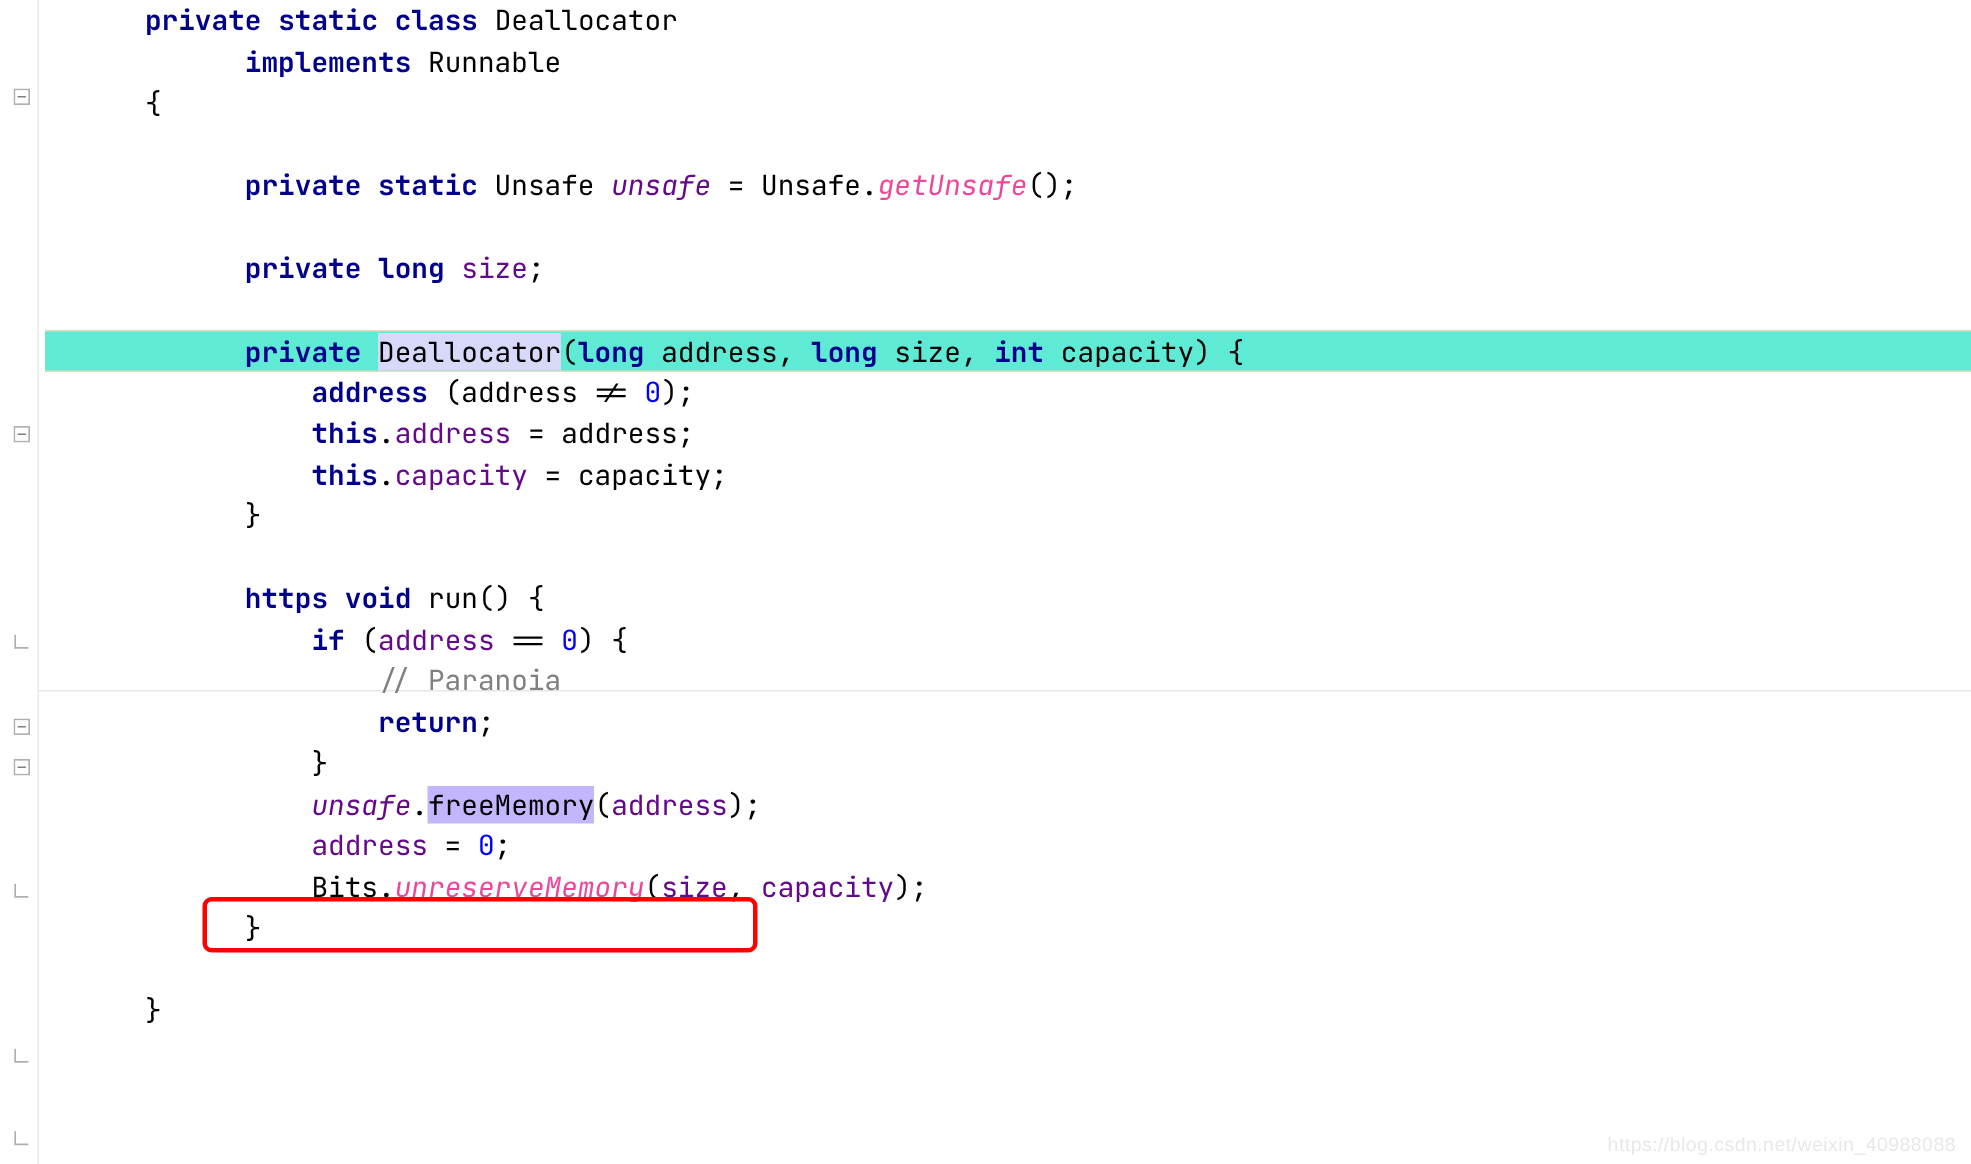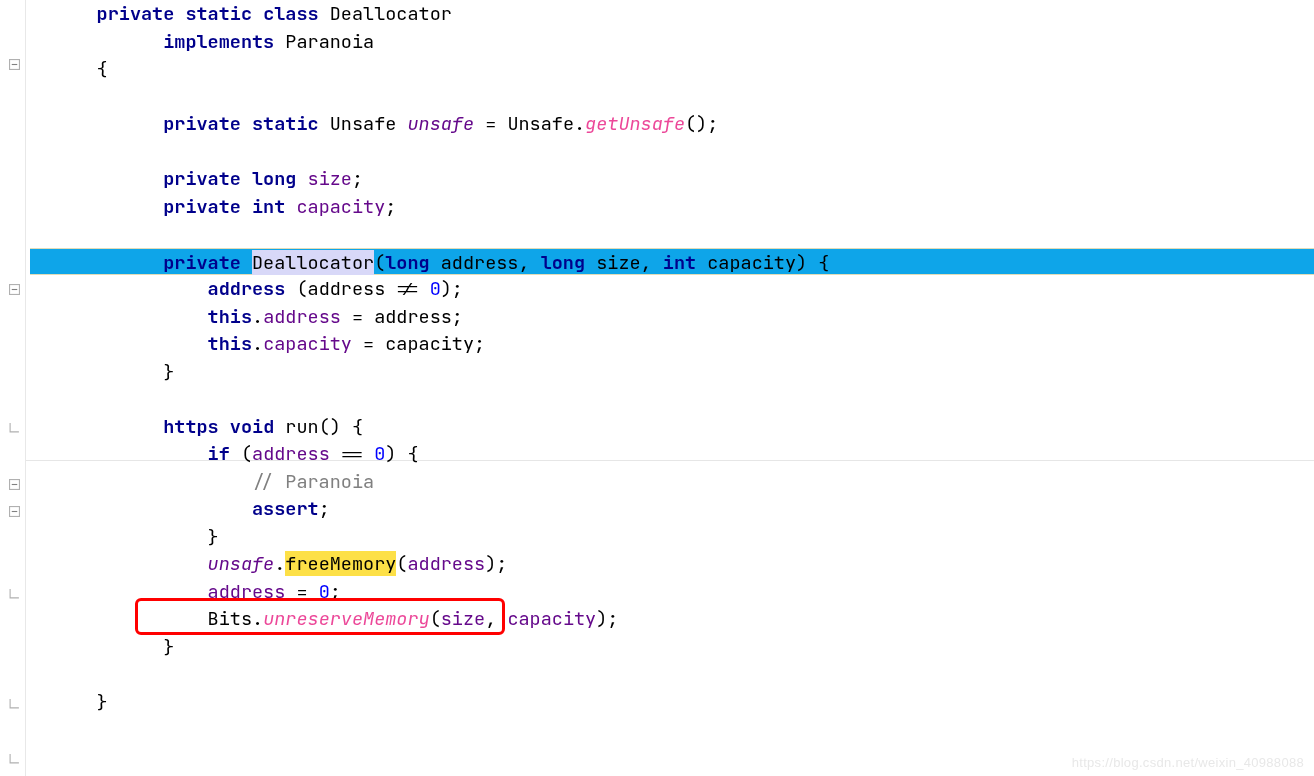--- a/index.html
+++ b/index.html
@@ -41,34 +41,34 @@
     position: relative;
     background: #ffffff;
   }
   .line {
     height: 27.5px;
     line-height: 27.5px;
     white-space: pre;
     position: relative;
   }
   .line.highlight {
-    background: #0ea5e9;
+    background: #5eead4;
     border-top: 1px solid #e0dcb8;
     border-bottom: 1px solid #e0dcb8;
   }
   .kw   { color: #00008b; font-weight: 700; }
   .ident{ color: #000000; }
   .type { color: #000000; }
   .field{ color: #65098b; }
   .mth  { color: #ec4899; font-style: italic; }
   .comm { color: #808080; }
   .punc { color: #000000; }
   .num  { color: #0000ff; }
   .sel  { background: #d8d8f8; }
-  .sel-method { background: #fde047; text-align: right; }
+  .sel-method { background: #c4b5fd; text-align: right; }
   .redbox {
     position: absolute;
     border: 3px solid #ff0000;
     border-radius: 6px;
     pointer-events: none;
   }
   .watermark {
     position: absolute;
     right: 10px;
     bottom: 6px;
@@ -135,34 +135,33 @@
         </svg>
     </div>
   </div>
 
   <div class="code-area">
 
     <div class="hsep" style="top:460px;"></div>
 
     <div class="line">      <span class="kw">private</span> <span class="kw">static</span> <span class="kw">class</span> <span class="type">Deallocator</span></div>
 
-    <div class="line"><span>            </span><span class="kw">implements</span> <span class="type">Paranoia</span></div>
+    <div class="line"><span>            </span><span class="kw">implements</span> <span class="type">Runnable</span></div>
 
     <div class="line">      <span class="punc">{</span></div>
 
     <div class="line"> </div>
 
     <div class="line"><span>            </span><span class="kw">private</span> <span class="kw">static</span> <span class="type">Unsafe</span> <span class="field" style="font-style:italic">unsafe</span><span class="punc"> = </span><span class="type">Unsafe</span><span class="punc">.</span><span class="mth">getUnsafe</span><span class="punc">(</span><span class="punc">)</span><span class="punc">;</span></div>
 
     <div class="line"> </div>
 
 
     <div class="line"><span>            </span><span class="kw">private</span> <span class="kw">long</span> <span class="field">size</span><span class="punc">;</span></div>
 
-    <div class="line"><span>            </span><span class="kw">private</span> <span class="kw">int</span> <span class="field">capacity</span><span class="punc">;</span></div>
 
     <div class="line"> </div>
 
     <div class="line highlight"><span>            </span><span class="kw">private</span> <span class="sel">Deallocator</span><span class="punc">(</span><span class="kw">long</span> <span class="ident">address</span><span class="punc">,</span> <span class="kw">long</span> <span class="ident">size</span><span class="punc">,</span> <span class="kw">int</span> <span class="ident">capacity</span><span class="punc">)</span> <span class="punc">{</span></div>
 
     <div class="line"><span>                </span><span class="kw">address</span> <span class="punc">(</span><span class="ident">address</span><span class="punc"> != </span><span class="num">0</span><span class="punc">)</span><span class="punc">;</span></div>
 
     <div class="line"><span>                </span><span class="kw">this</span><span class="punc">.</span><span class="field">address</span><span class="punc"> = </span><span class="ident">address</span><span class="punc">;</span></div>
 
 
@@ -171,21 +170,21 @@
     <div class="line"><span>            </span><span class="punc">}</span></div>
 
     <div class="line"> </div>
 
     <div class="line"><span>            </span><span class="kw">https</span> <span class="kw">void</span> <span class="ident">run</span><span class="punc">(</span><span class="punc">)</span> <span class="punc">{</span></div>
 
     <div class="line"><span>                </span><span class="kw">if</span> <span class="punc">(</span><span class="field">address</span><span class="punc"> == </span><span class="num">0</span><span class="punc">)</span> <span class="punc">{</span></div>
 
     <div class="line"><span>                    </span><span class="comm">// Paranoia</span></div>
 
-    <div class="line"><span>                    </span><span class="kw">assert</span><span class="punc">;</span></div>
+    <div class="line"><span>                    </span><span class="kw">return</span><span class="punc">;</span></div>
 
     <div class="line"><span>                </span><span class="punc">}</span></div>
 
     <div class="line"><span>                </span><span class="field" style="font-style:italic">unsafe</span><span class="punc">.</span><span class="sel-method" style="font-style:normal">freeMemory</span><span class="punc">(</span><span class="field">address</span><span class="punc">)</span><span class="punc">;</span></div>
 
     <div class="line"><span>                </span><span class="field">address</span><span class="punc"> = </span><span class="num">0</span><span class="punc">;</span></div>
 
     <div class="line"><span>                </span><span class="type">Bits</span><span class="punc">.</span><span class="mth">unreserveMemory</span><span class="punc">(</span><span class="field">size</span><span class="punc">,</span> <span class="field">capacity</span><span class="punc">)</span><span class="punc">;</span></div>
 
     <div class="line"><span>            </span><span class="punc">}</span></div>

